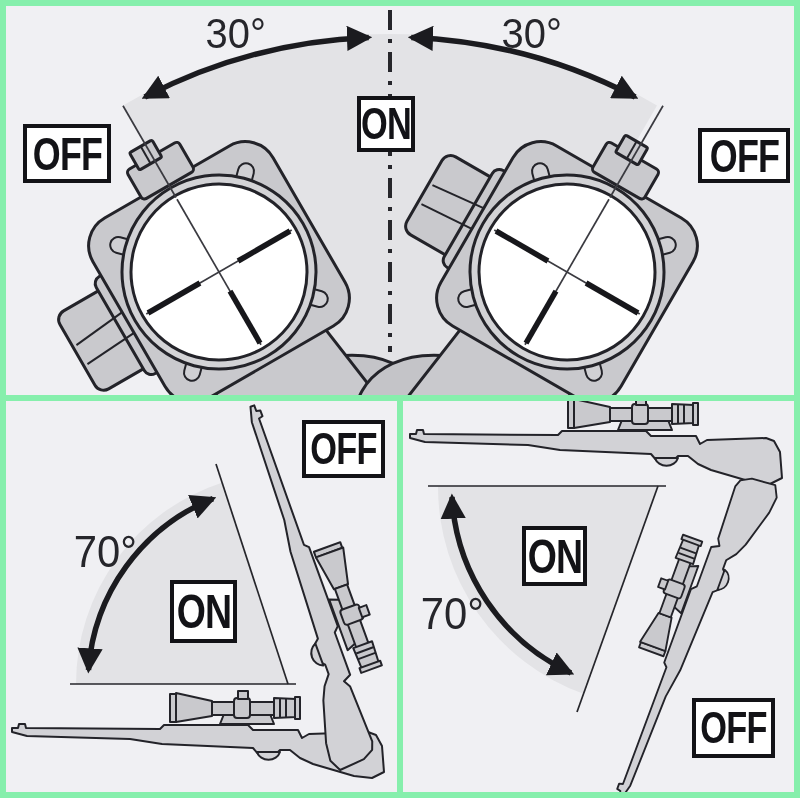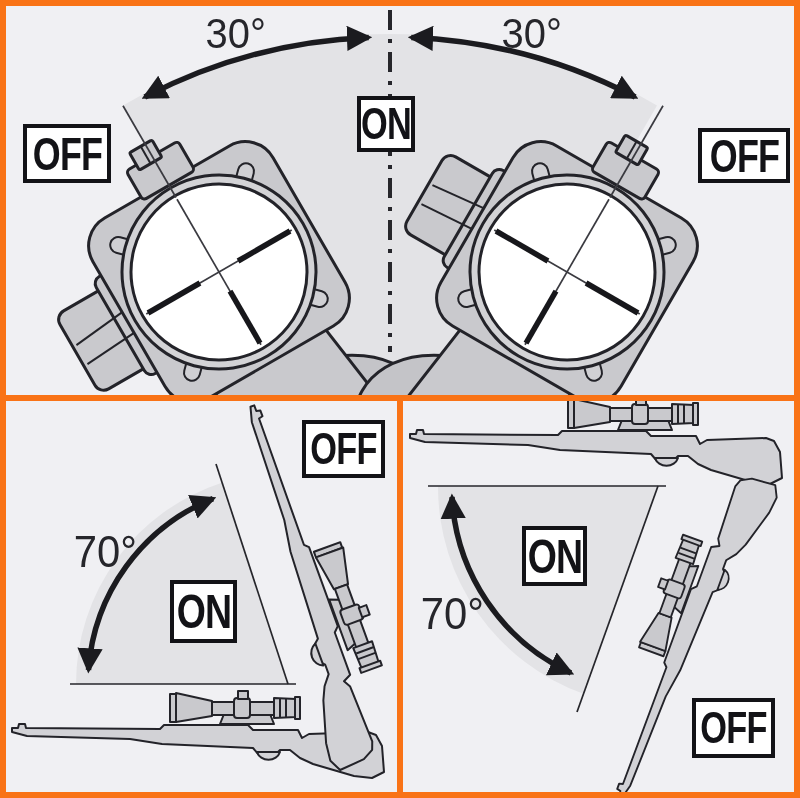--- a/index.html
+++ b/index.html
@@ -1,16 +1,16 @@
 <!DOCTYPE html>
 <html><head>
 <meta charset="utf-8">
 <style>
   html,body{margin:0;padding:0;background:#ffffff;}
-  .page{position:relative;width:800px;height:798px;background:#f97316;overflow:hidden;
+  .page{position:relative;width:800px;height:798px;background:#86efac;overflow:hidden;
         font-family:"Liberation Sans","DejaVu Sans",sans-serif;}
   .panel{position:absolute;background:#f0f0f3;overflow:hidden;}
   .panel-top{left:6px;top:6px;width:788px;height:389px;}
   .panel-bl{left:6px;top:401px;width:391px;height:391px;}
   .panel-br{left:403px;top:401px;width:391px;height:391px;}
   .panel svg{display:block;}
   .defs-svg{position:absolute;width:0;height:0;overflow:hidden;}
   .lblbox{position:absolute;box-sizing:border-box;background:#ffffff;border:4px solid #131317;
           display:flex;align-items:center;justify-content:center;color:#131317;font-weight:bold;}
   .lblbox span{display:inline-block;transform:scaleX(0.78);letter-spacing:-1px;white-space:nowrap;}

